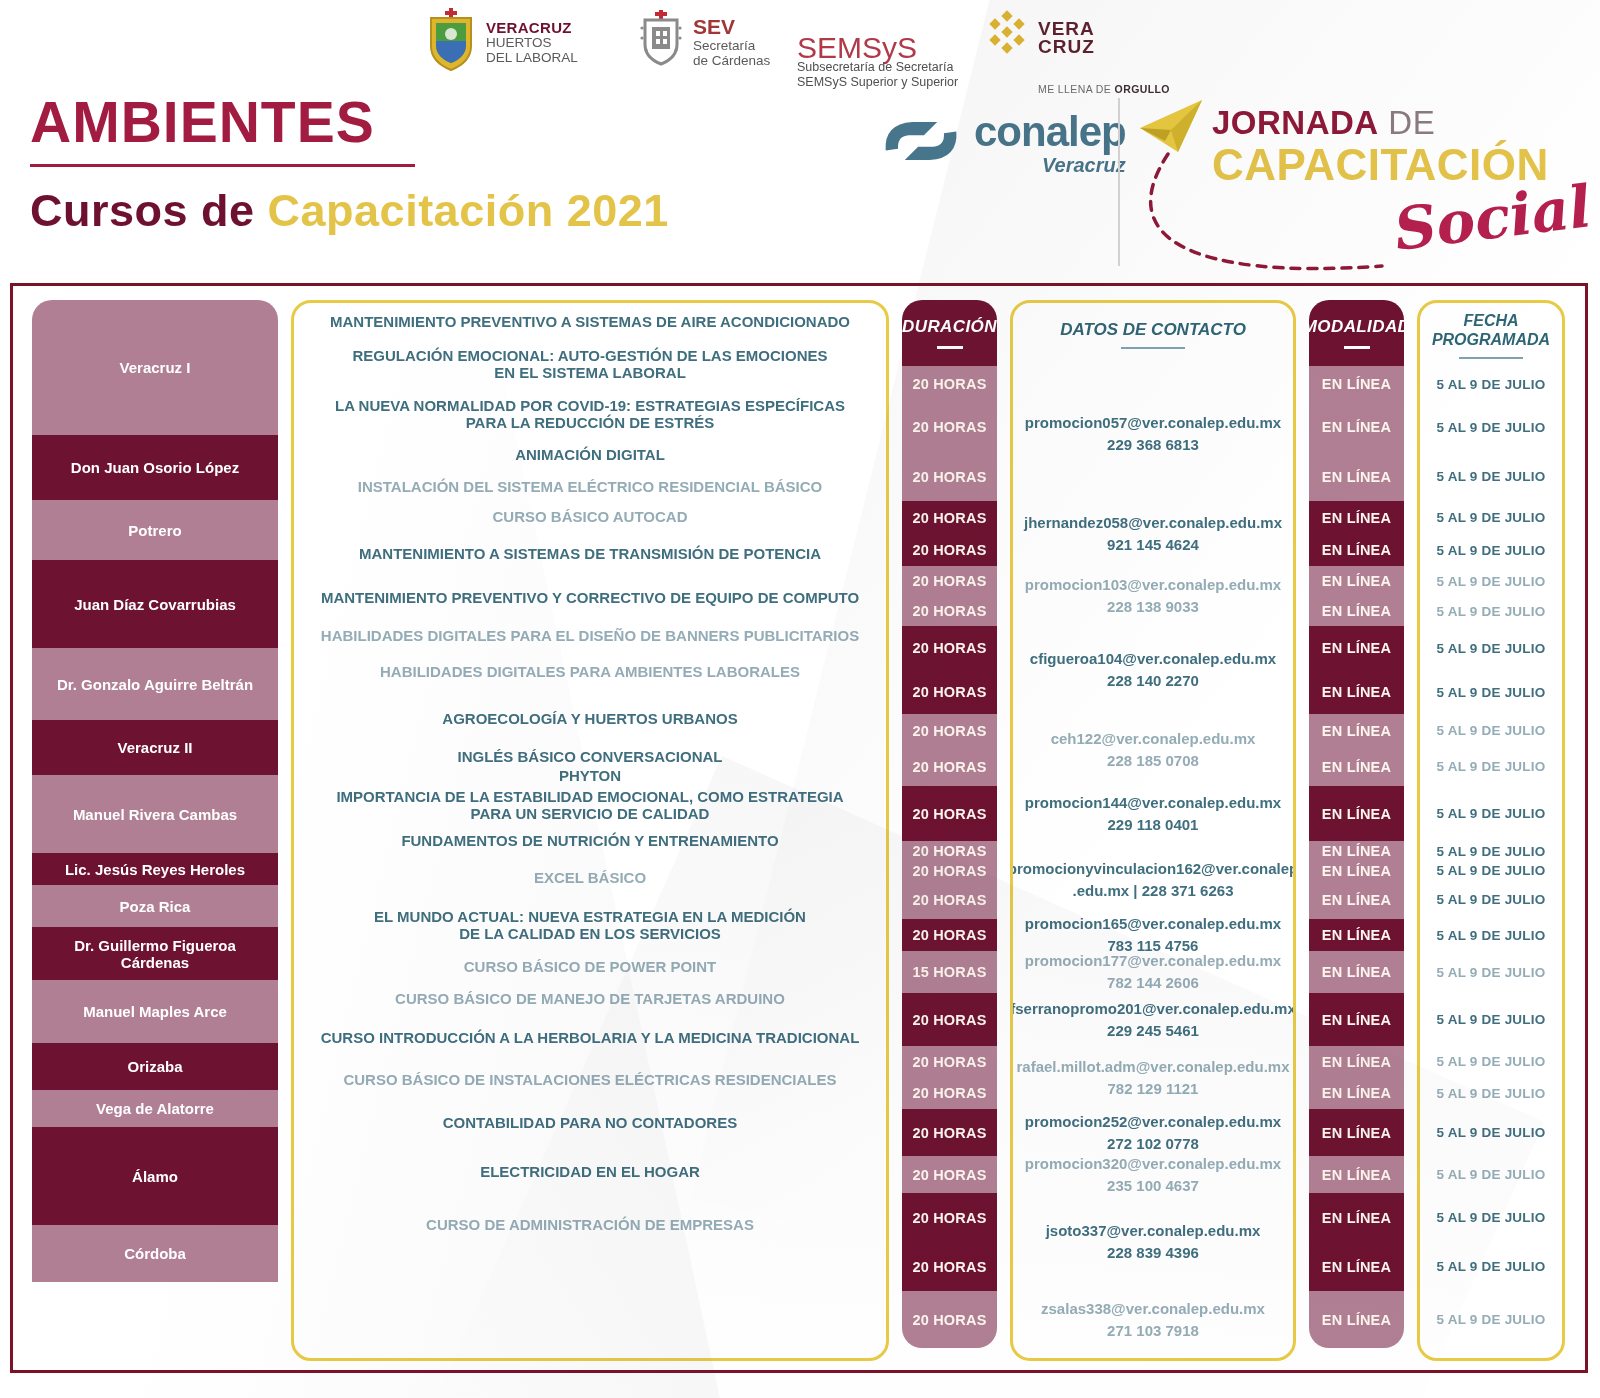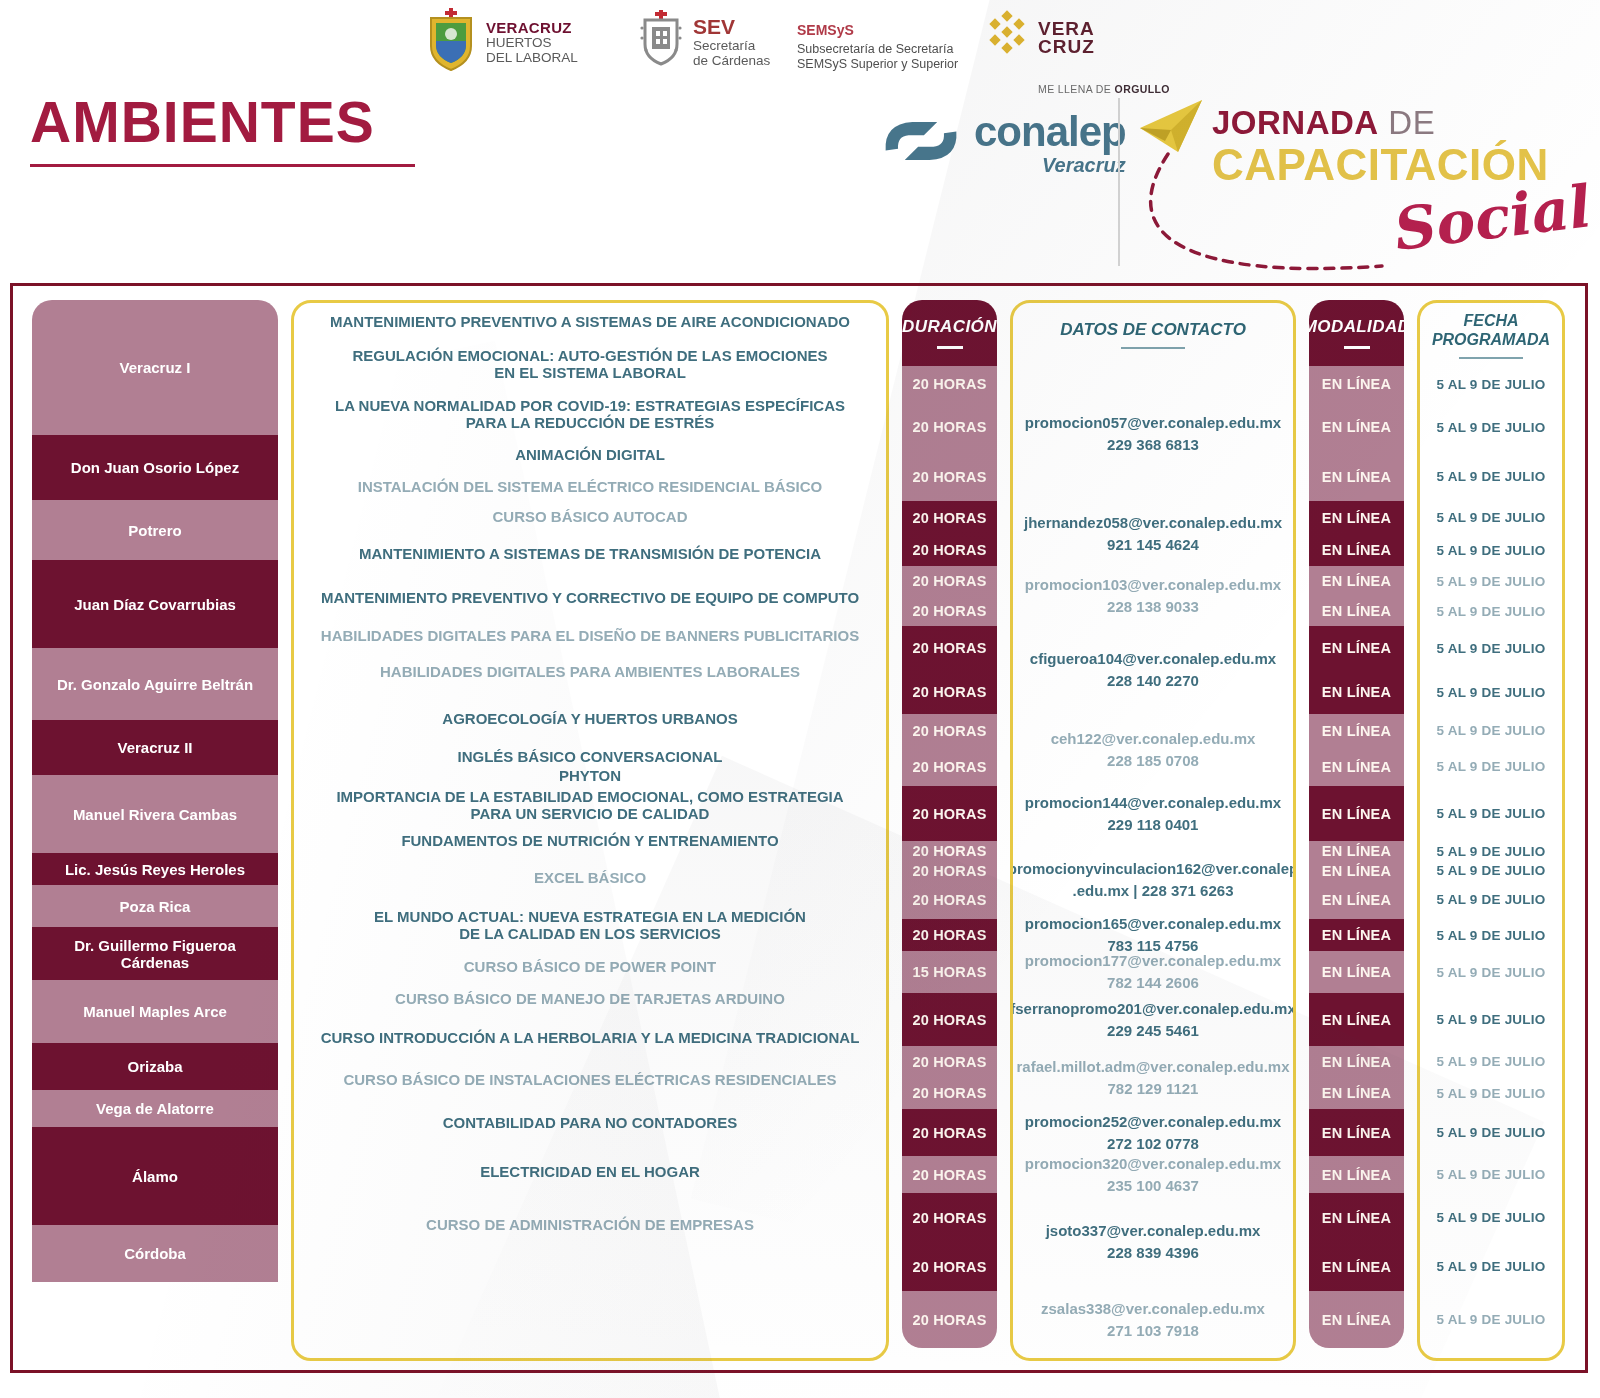--- a/index.html
+++ b/index.html
@@ -13,21 +13,21 @@
   .wm2{top:420px;left:-260px;width:900px;height:1300px;background:linear-gradient(296deg,rgba(60,60,70,.045),rgba(255,255,255,0) 50%);transform:rotate(-12deg);}
   .wm3{top:900px;left:500px;width:900px;height:900px;background:linear-gradient(160deg,rgba(60,60,70,.04),rgba(255,255,255,0) 60%);transform:rotate(24deg);}
 
   
   .hdr{position:absolute;left:0;top:0;width:1600px;height:283px;z-index:2;}
   .logo{position:absolute;display:flex;align-items:center;gap:9px;}
   .logo .tx{display:flex;flex-direction:column;line-height:15px;}
   .lg-strong{font-weight:bold;color:#6E1030;font-size:15px;letter-spacing:.3px;}
   .lg-gray{color:#5a5a5a;font-size:13.5px;}
   .sev-acr{font-weight:bold;color:#A03636;font-size:21px;line-height:22px;}
-  .sem-acr{font-weight:bold;color:#B03A48;font-size:14px;line-height:24px;}
+  .sem-acr{font-weight:normal;color:#B03A48;font-size:30px;line-height:24px;margin-top:18px;}
   .sem-sub{color:#4f4f4f;font-size:12.5px;line-height:15px;}
   .vc-word{font-weight:bold;color:#5E1F2E;font-size:19px;line-height:18px;letter-spacing:1px;}
   .vc-tag{position:absolute;left:0;top:62px;width:170px;font-size:10.5px;color:#6b6b6b;letter-spacing:.4px;white-space:nowrap;}
   .vc-tag b{color:#3d2b33;}
 
   .title-block{position:absolute;left:30px;top:92px;}
   .t1{font-size:57px;font-weight:bold;color:#A21B40;letter-spacing:1px;line-height:60px;}
   .t1u{width:385px;height:3px;background:#A21B40;margin-top:12px;}
   .t2{font-size:45px;font-weight:bold;margin-top:18px;letter-spacing:.5px;}
   .t2 .dk{color:#6E1030;} .t2 .gd{color:#E4C349;}
@@ -143,20 +143,23 @@
     <span class="tx" style="position:relative;">
       <span class="vc-word">VERA</span>
       <span class="vc-word">CRUZ</span>
       <span class="vc-tag"><span>ME LLENA DE </span><b>ORGULLO</b></span>
     </span>
   </div>
 
   <div class="title-block">
     <div class="t1">AMBIENTES</div>
     <div class="t1u"></div>
+    <div class="t2">
+      <span class="dk">Cursos de </span><span class="gd">Capacitación 2021</span>
+    </div>
   </div>
 
   <div class="conalep">
     <span>
       <svg width="86" height="58" viewBox="0 0 90 60">
         <path d="M8 40 Q6 12 36 10 L62 10 L48 24 L32 24 Q20 25 21 38 Z" fill="#47758B"></path>
         <path d="M82 20 Q84 48 54 50 L28 50 L42 36 L58 36 Q70 35 69 22 Z" fill="#47758B"></path>
       </svg>
     </span>
     <span style="display:flex;flex-direction:column;align-items:flex-end;">

